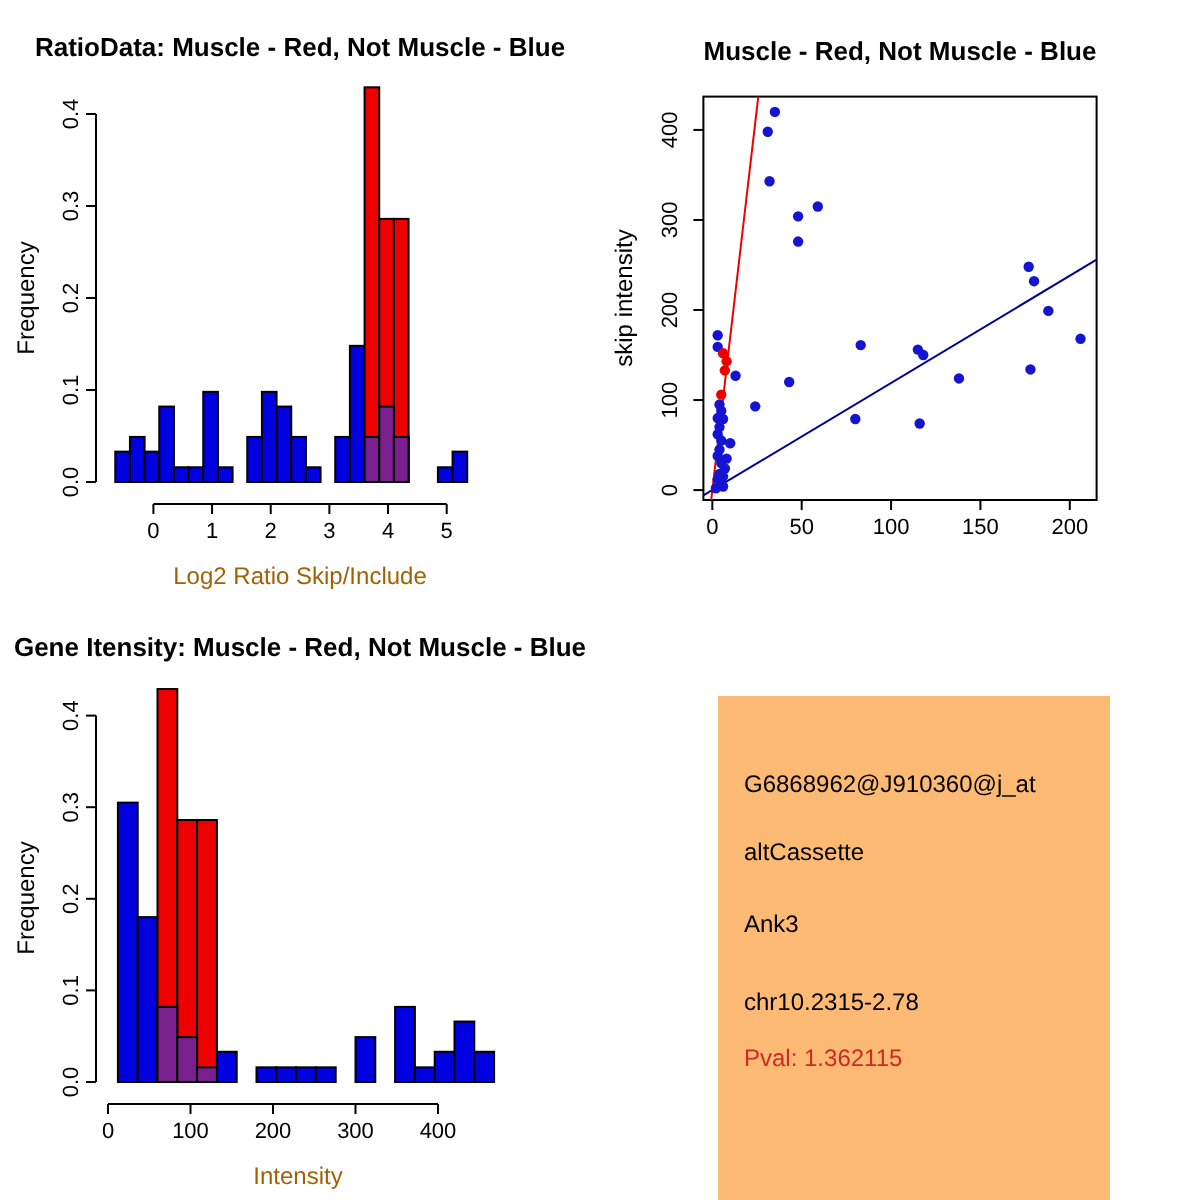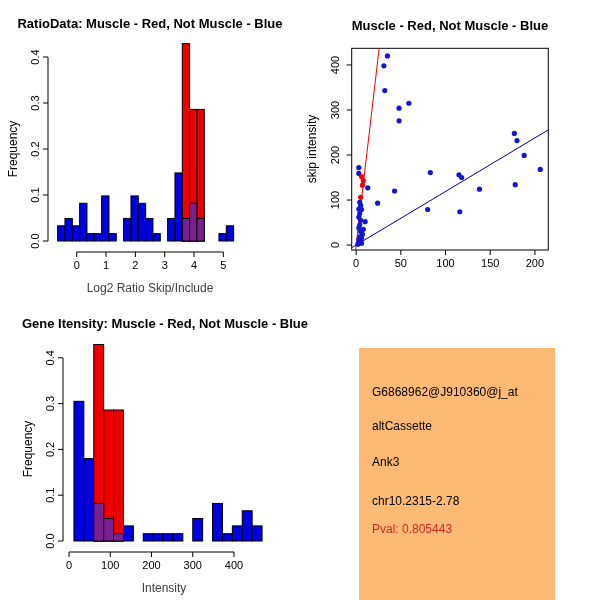--- a/index.html
+++ b/index.html
@@ -2,21 +2,21 @@
 <html><head>
 <meta charset="utf-8">
 <style>
   html,body{margin:0;padding:0;background:#fff;}
   #stage{position:relative;width:600px;height:600px;background:#ffffff;overflow:hidden;
          font-family:"Liberation Sans",sans-serif;}
   .panel{position:absolute;width:300px;height:300px;}
   .panel svg{position:absolute;left:0;top:0;}
   .chart-title{position:absolute;left:0;width:300px;text-align:center;
                font-weight:bold;font-size:13px;color:#000;letter-spacing:0px;}
-  .xlab{position:absolute;text-align:center;font-size:12px;color:#404040;}
+  .xlab{position:absolute;text-align:center;font-size:12px;color:#a16207;}
   .ylab{position:absolute;width:160px;height:14px;text-align:center;font-size:12px;color:#000;
         transform:rotate(-90deg);}
   .info-box{position:absolute;}
   .info-line{position:absolute;font-size:12px;color:#000;white-space:nowrap;}
   text{font-family:"Liberation Sans",sans-serif;}
 </style>
 </head>
 <body>
 
 <div id="stage">
@@ -147,21 +147,21 @@
         <circle cx="108.89272727272729" cy="103.22723214285716" r="2.6" fill="#1414d2"></circle>
         <circle cx="99.06272727272729" cy="120.78593750000002" r="2.6" fill="#1414d2"></circle>
         <circle cx="61.53" cy="176.61361607142857" r="2.6" fill="#ee0000"></circle>
         <circle cx="63.31727272727273" cy="180.665625" r="2.6" fill="#ee0000"></circle>
         <circle cx="62.42363636363637" cy="185.16785714285714" r="2.6" fill="#ee0000"></circle>
         <circle cx="60.63636363636364" cy="197.32388392857143" r="2.6" fill="#ee0000"></circle>
       </svg>
     <div class="ylab" style="left:-68px;top:142px;">skip intensity</div>
   </div>
 
-  <div class="panel" style="left:15px;top:300px;">
+  <div class="panel" style="left:0;top:300px;">
     <div class="chart-title" style="top:16px;">Gene Itensity: Muscle - Red, Not Muscle - Blue</div>
     <svg id="svg-gene_hist" width="300" height="300">
         <line x1="48" y1="57.79999999999998" x2="48" y2="241" stroke="#000000"></line>
         <line x1="43" y1="241" x2="48" y2="241" stroke="#000000"></line>
         <text x="35" y="245" fill="#000" font-size="11" text-anchor="middle" transform="rotate(-90 35 241)">0.0</text>
         <line x1="43" y1="195.2" x2="48" y2="195.2" stroke="#000000"></line>
         <text x="35" y="199.2" fill="#000" font-size="11" text-anchor="middle" transform="rotate(-90 35 195.2)">0.1</text>
         <line x1="43" y1="149.39999999999998" x2="48" y2="149.39999999999998" stroke="#000000"></line>
         <text x="35" y="153.39999999999998" fill="#000" font-size="11" text-anchor="middle" transform="rotate(-90 35 149.39999999999998)">0.2</text>
         <line x1="43" y1="103.6" x2="48" y2="103.6" stroke="#000000"></line>
@@ -205,17 +205,17 @@
     <div class="xlab" style="left:0;top:281px;width:274px;padding-left:12px;">Intensity</div>
     <div class="ylab" style="left:-67px;top:142px;">Frequency</div>
   </div>
 
   <div class="panel" style="left:300px;top:300px;">
     <div class="info-box" id="info-box" style="left: 59px; top: 48px; width: 196px; height: 256px; background: #fdba74;">
       <div class="info-line" style="left:13px;top:37px;">G6868962@J910360@j_at</div>
       <div class="info-line" style="left:13px;top:71px;text-align:right;">altCassette</div>
       <div class="info-line" style="left:13px;top:107px;">Ank3</div>
       <div class="info-line" style="left:13px;top:146px;">chr10.2315-2.78</div>
-      <div class="info-line" id="pval-line" style="left: 13px; top: 174px; color: rgb(205, 42, 34);">Pval: 0.805443</div>
+      <div class="info-line" id="pval-line" style="left: 13px; top: 174px; color: rgb(205, 42, 34);">Pval: 1.362115</div>
     </div>
   </div>
 
 </div>
 
 </body></html>

